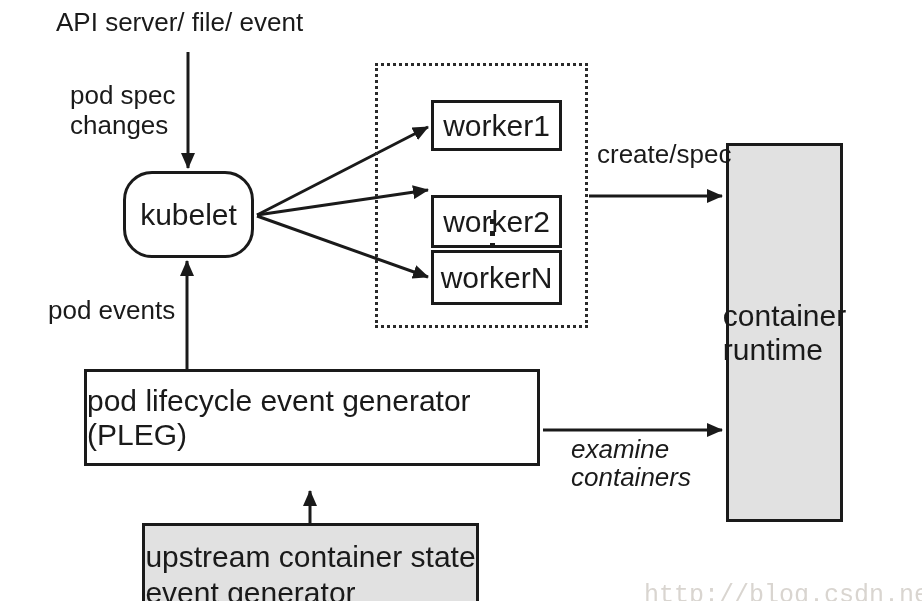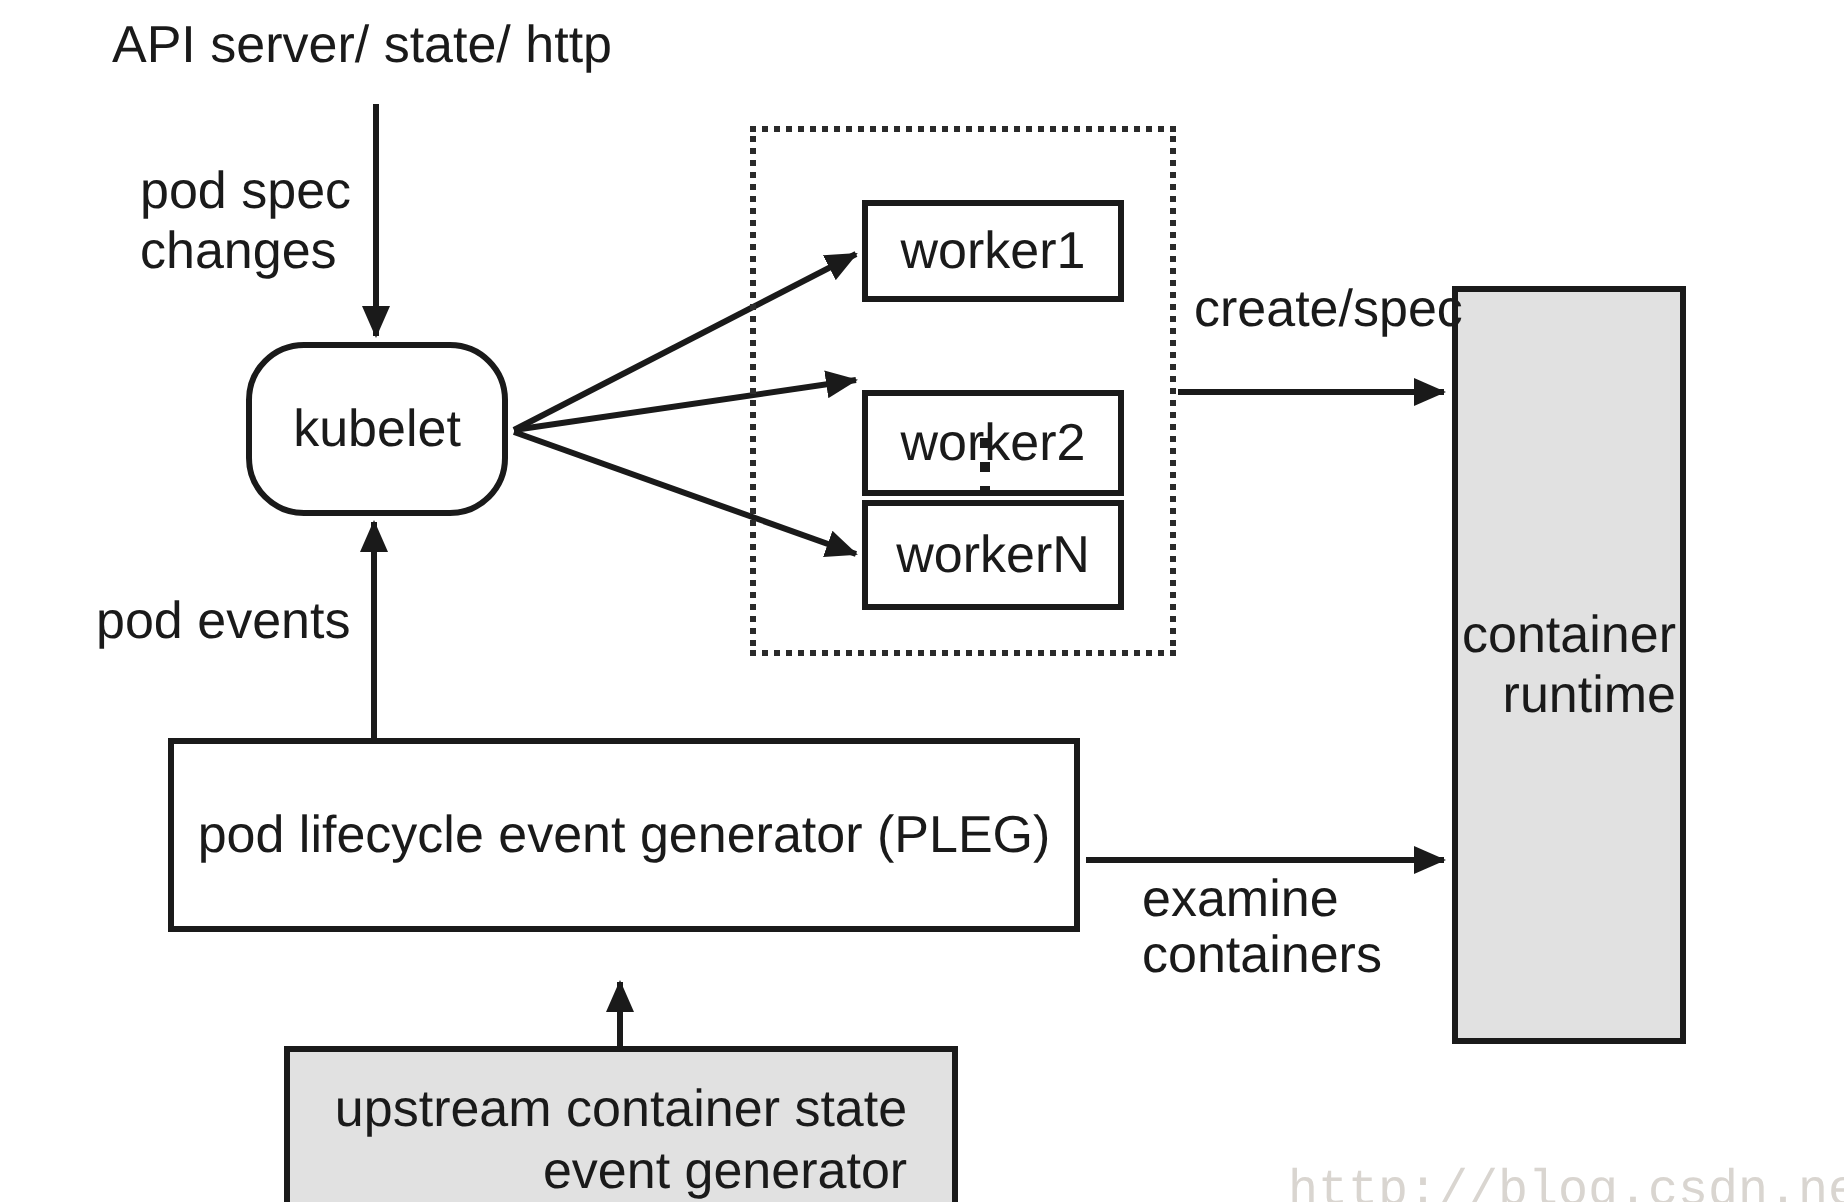--- a/index.html
+++ b/index.html
@@ -11,22 +11,22 @@
     font-family:"Liberation Sans","DejaVu Sans",sans-serif;
     color:#1a1a1a;
   }
   .layer-arrows{position:absolute;left:0;top:0;z-index:1;}
   .node{
     position:absolute;
     box-sizing:border-box;
     border:3px solid #1a1a1a;
     background:#ffffff;
     display:flex;align-items:center;justify-content:center;
-    text-align:right;
-    font-size:26px;line-height:1.12;
+    text-align:left;
+    font-size:30px;line-height:1.12;
     z-index:2;
   }
   .node.gray{background:#e1e1e1;}
   .node.dotted{border:3px dotted #2a2a2a;background:transparent;z-index:1;}
   .lbl{
     position:absolute;
     font-size:26px;line-height:1.15;
     white-space:pre-line;
     z-index:3;
   }
@@ -51,21 +51,21 @@
   .worker2{left:431px;top:163px;width:131px;height:53px;margin-top:32px;}
   .workerN{left:431px;top:250px;width:131px;height:55px;}
   .runtime{left:726px;top:143px;width:117px;height:379px;}
   .pleg{left:84px;top:369px;width:456px;height:97px;}
   .upstream{left:142px;top:523px;width:337px;height:95px;align-items:flex-start;padding-top:13px;line-height:1.2;}
   
   .lbl-api{left:56px;top:8px;}
   .lbl-podspec{left:70px;top:81px;}
   .lbl-podevents{left:48px;top:296px;}
   .lbl-createkill{left:597px;top:140px;}
-  .lbl-examine{left:571px;top:435px;line-height:1.08;}
+  .lbl-examine{left:571px;top:435px;line-height:1.08;font-style:italic;}
 </style>
 </head>
 <body>
 
 <div class="stage">
 
   <svg class="layer-arrows" width="922" height="601" viewBox="0 0 922 601">
     <defs>
       <marker id="ah" markerWidth="17" markerHeight="14" refX="15" refY="7" orient="auto" markerUnits="userSpaceOnUse">
         <polygon points="0,0 16,7 0,14" fill="#1a1a1a"></polygon>
@@ -78,21 +78,21 @@
       <line x1="257" y1="215" x2="428" y2="190" marker-end="url(#ah)"></line>
       <line x1="257" y1="216" x2="428" y2="277" marker-end="url(#ah)"></line>
       <line x1="589" y1="196" x2="722" y2="196" marker-end="url(#ah)"></line>
       <line x1="543" y1="430" x2="722" y2="430" marker-end="url(#ah)"></line>
       <line x1="310" y1="523" x2="310" y2="491" marker-end="url(#ah)"></line>
     </g>
   </svg>
 
   <div class="watermark">http://blog.csdn.net</div>
 
-  <div class="lbl lbl-api">API server/ state/ http</div>
+  <div class="lbl lbl-api">API server/ file/ event</div>
   <div class="lbl lbl-podspec">pod spec
 changes</div>
   <div class="lbl lbl-podevents">pod events</div>
   <div class="lbl lbl-createkill">create/spec</div>
   <div class="lbl lbl-examine">examine
 containers</div>
 
   <div class="node kubelet">kubelet</div>
 
   <div class="node dotted workers-frame"></div>

